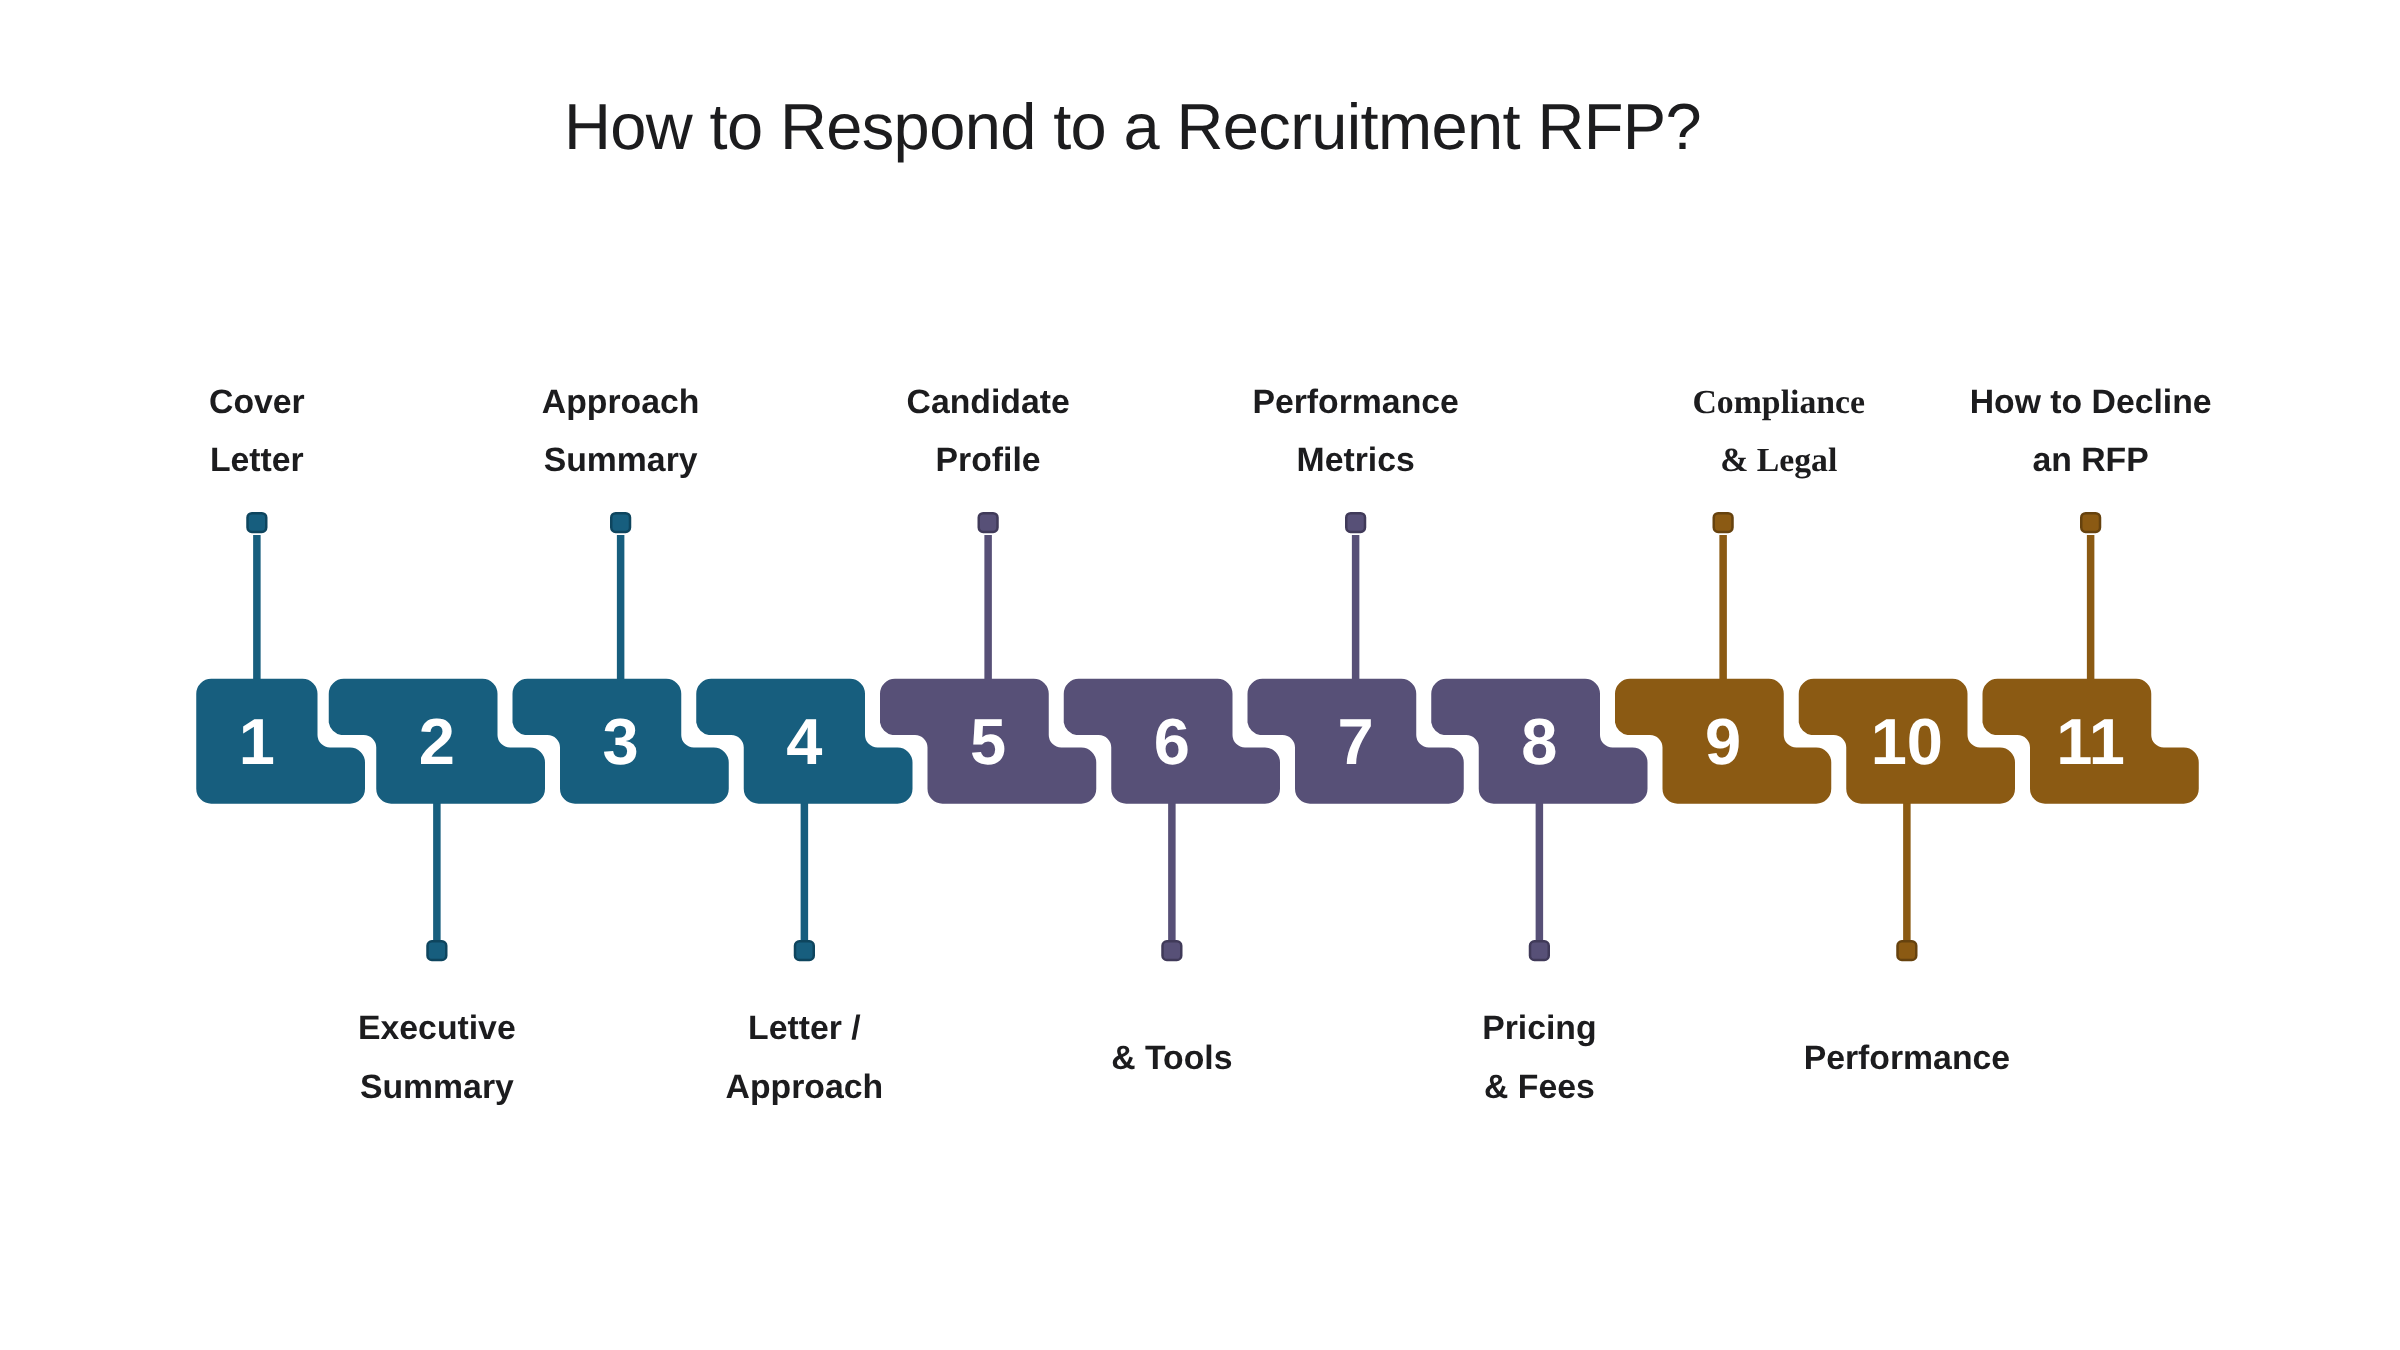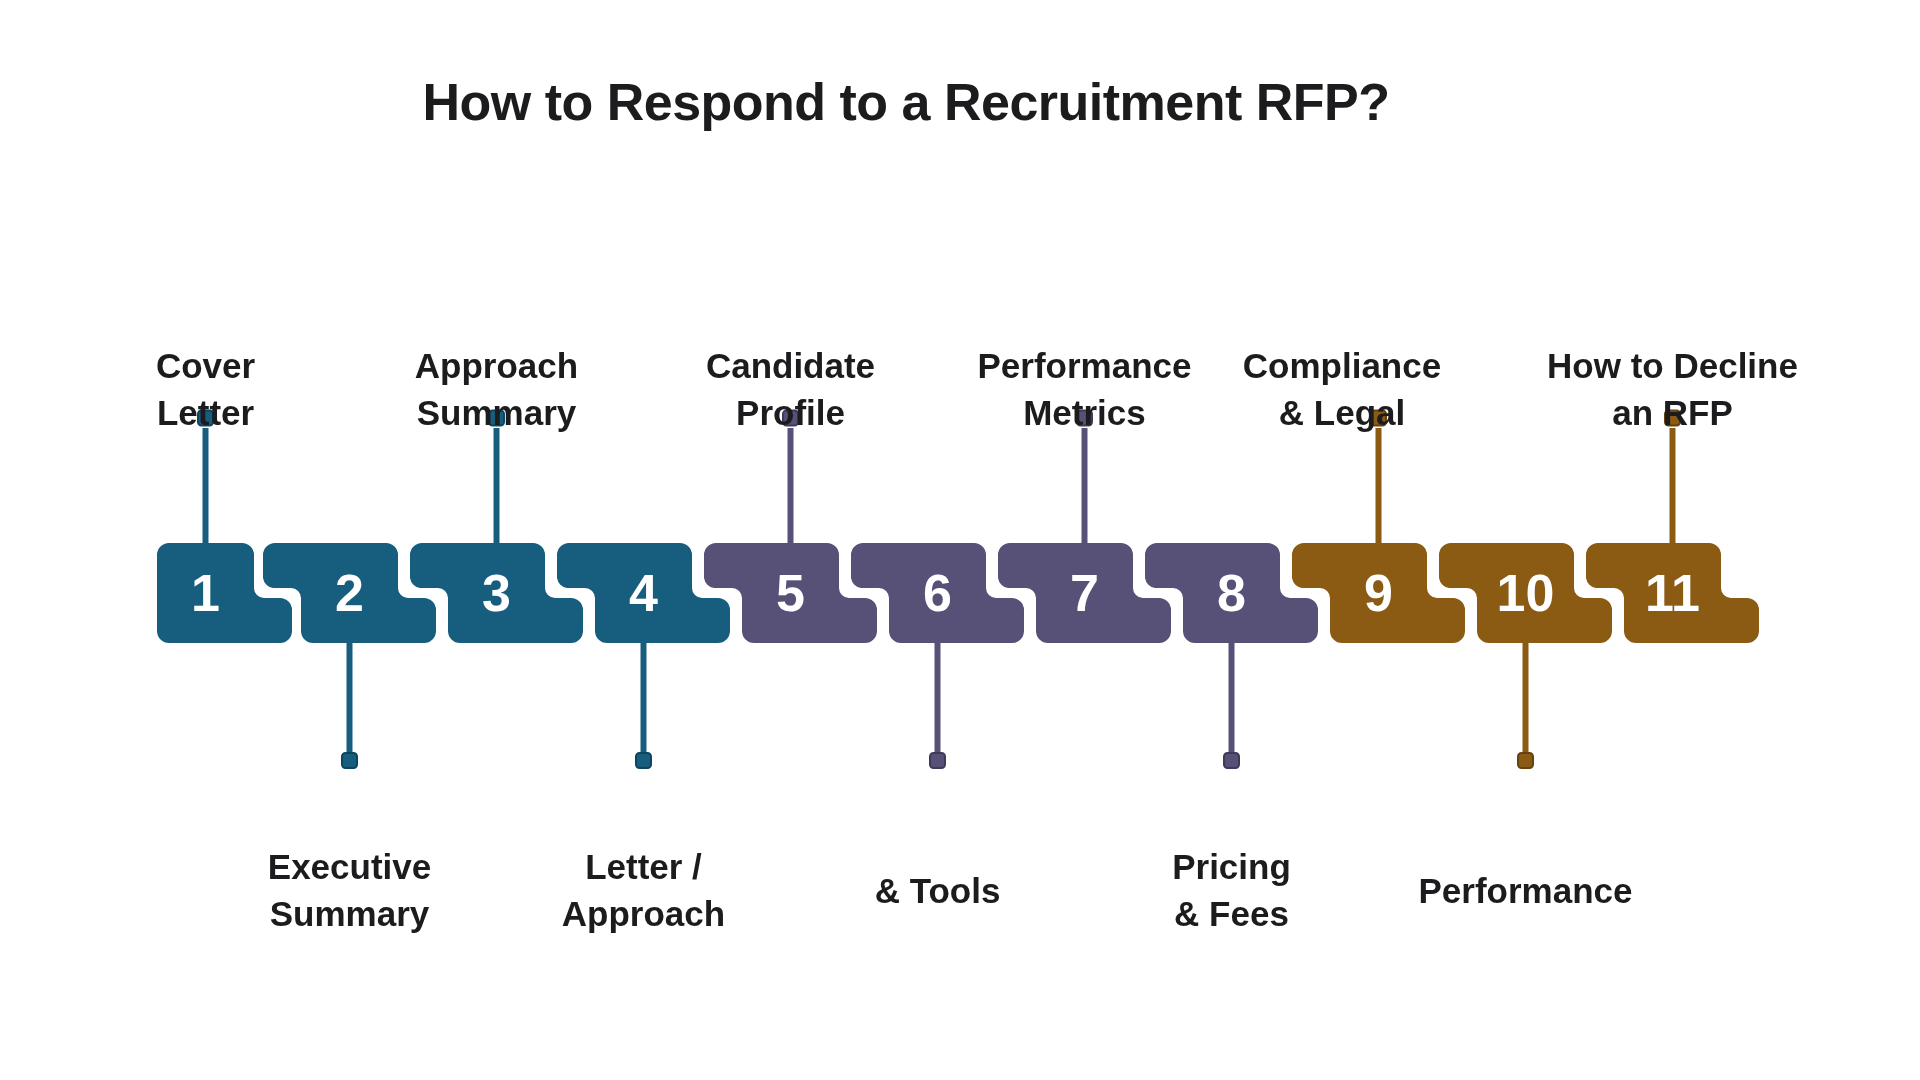--- a/index.html
+++ b/index.html
@@ -9,43 +9,42 @@
     background:#ffffff;
     overflow:hidden;
     font-family:"Liberation Sans","DejaVu Sans",sans-serif;
   }
   #page-title{
     position:absolute;
     top:72px;left:0;width:1812px;
     margin:0;
     text-align:center;
     font-size:52px;
-    font-weight:bold;
+    font-weight:normal;
     letter-spacing:-0.5px;
     color:#1c1c1e;
   }
   #timeline-svg{position:absolute;top:0;left:0;}
   .num{
     font-family:"Liberation Sans","DejaVu Sans",sans-serif;
     font-size:52px;
     font-weight:bold;
     fill:#ffffff;
   }
   .step-label{
     position:absolute;
     width:360px;height:94px;
     display:flex;flex-direction:column;
     justify-content:center;
     text-align:center;
-    font-size:35px;
+    font-size:27px;
     font-weight:bold;
     line-height:47px;
     color:#1c1c1e;
     white-space:nowrap;
-    margin-top:44px;
   }
 </style>
 </head>
 <body>
 
 <div id="canvas">
   <h1 id="page-title">How to Respond to a Recruitment RFP?</h1>
   <svg id="timeline-svg" width="1920" height="1080" viewBox="0 0 1920 1080">
       <g>
         <line x1="205.5" x2="205.5" y1="428" y2="546" stroke="#175E7E" stroke-width="6"></line>
@@ -139,21 +138,21 @@
         <span>&amp; Tools</span>
       </div>
       <div class="step-label" style="left: 904.5px; top: 298px;">
         <span>Performance</span>
         <span>Metrics</span>
       </div>
       <div class="step-label" style="left: 1051.5px; top: 799px;">
         <span>Pricing</span>
         <span>&amp; Fees</span>
       </div>
-      <div class="step-label" style="left: 1162px; top: 298px;">
+      <div class="step-label" style="left: 1243px; top: 298px; font-family: Liberation Serif, serif;">
         <span>Compliance</span>
         <span>&amp; Legal</span>
       </div>
       <div class="step-label" style="left: 1345.5px; top: 799px;">
         <span>Performance</span>
       </div>
       <div class="step-label" style="left: 1492.5px; top: 298px;">
         <span>How to Decline</span>
         <span>an RFP</span>
       </div>

